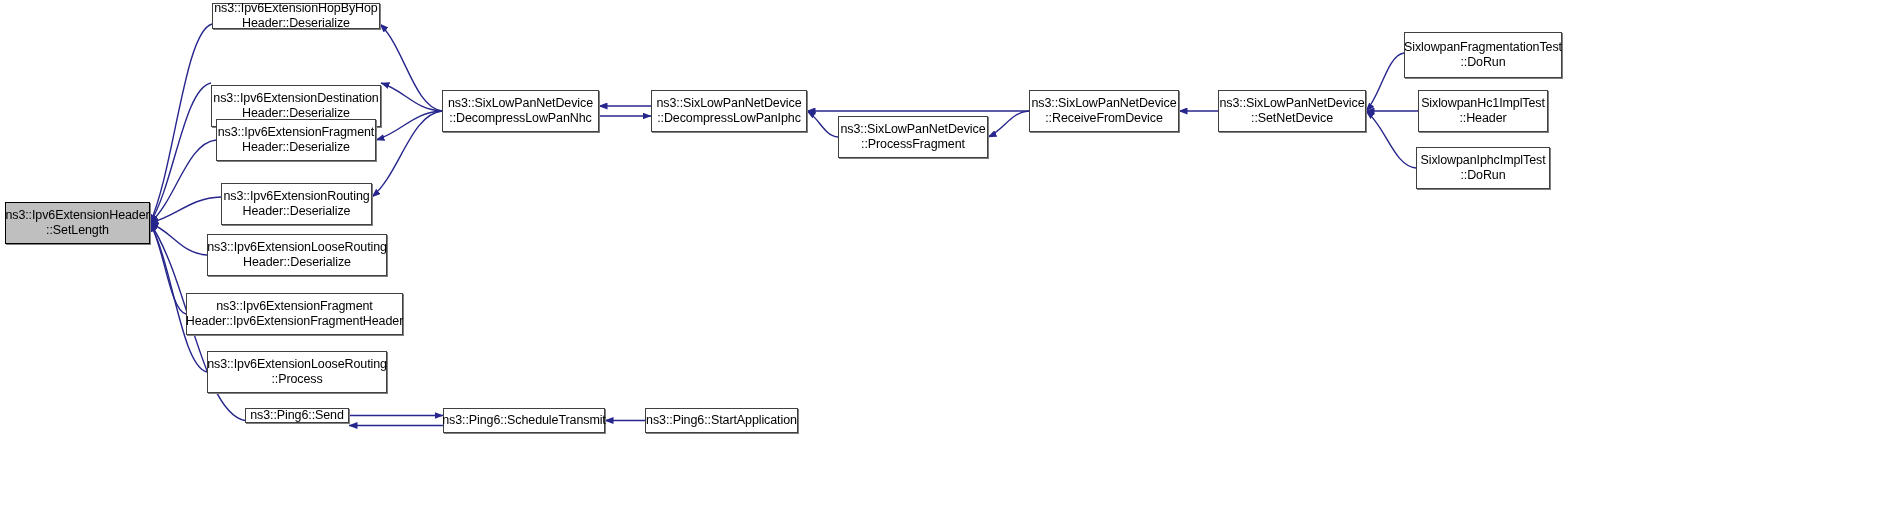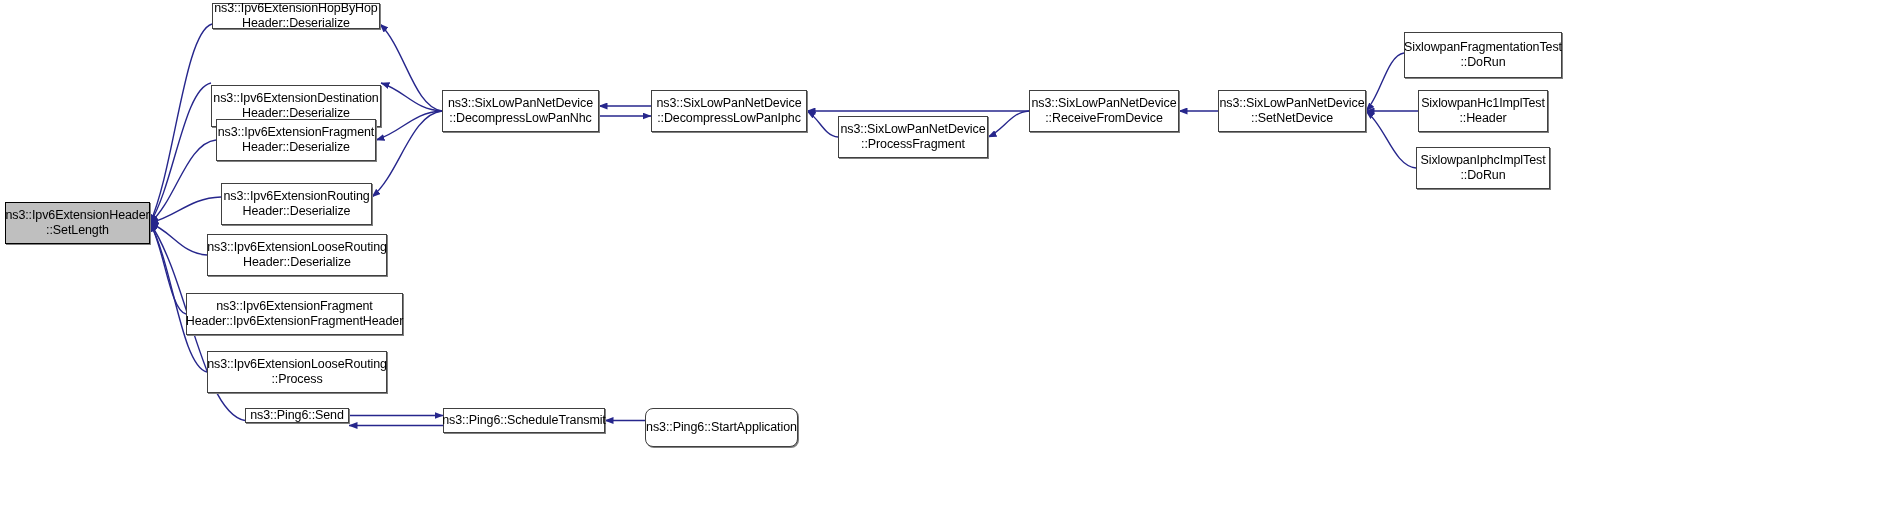--- a/index.html
+++ b/index.html
@@ -113,15 +113,15 @@
 ::ReceiveFromDevice</div>
       <div class="node" style="left: 1218px; top: 90px; width: 148px; height: 42px;">ns3::SixLowPanNetDevice
 ::SetNetDevice</div>
       <div class="node" style="left: 1404px; top: 32px; width: 158px; height: 46px;">SixlowpanFragmentationTest
 ::DoRun</div>
       <div class="node" style="left: 1418px; top: 90px; width: 130px; height: 42px;">SixlowpanHc1ImplTest
 ::Header</div>
       <div class="node" style="left: 1416px; top: 147px; width: 134px; height: 42px;">SixlowpanIphcImplTest
 ::DoRun</div>
       <div class="node" style="left: 443px; top: 408px; width: 162px; height: 25px;">ns3::Ping6::ScheduleTransmit</div>
-      <div class="node" style="left: 645px; top: 408px; width: 153px; height: 39px; border-radius: 8px;">ns3::Ping6::StartApplication</div>
+      <div class="node" style="left: 645px; top: 408px; width: 153px; height: 25px;">ns3::Ping6::StartApplication</div>
     </div>
 </div>
 
 </body></html>

